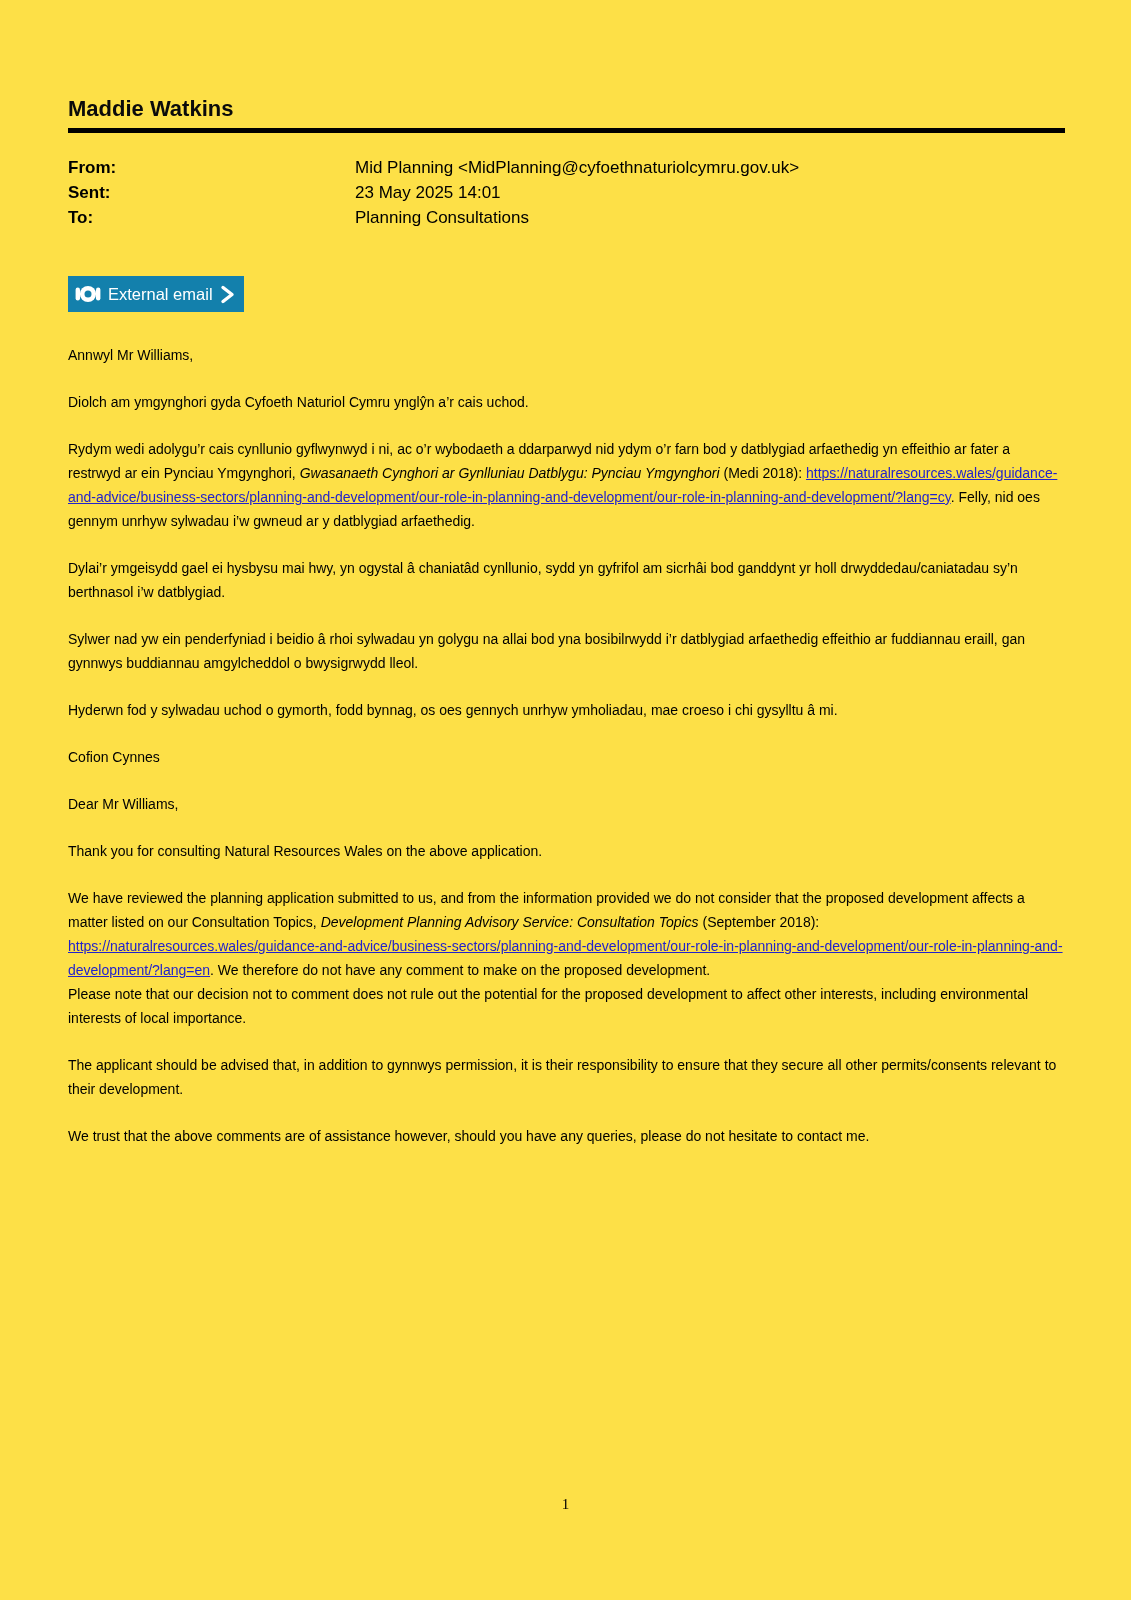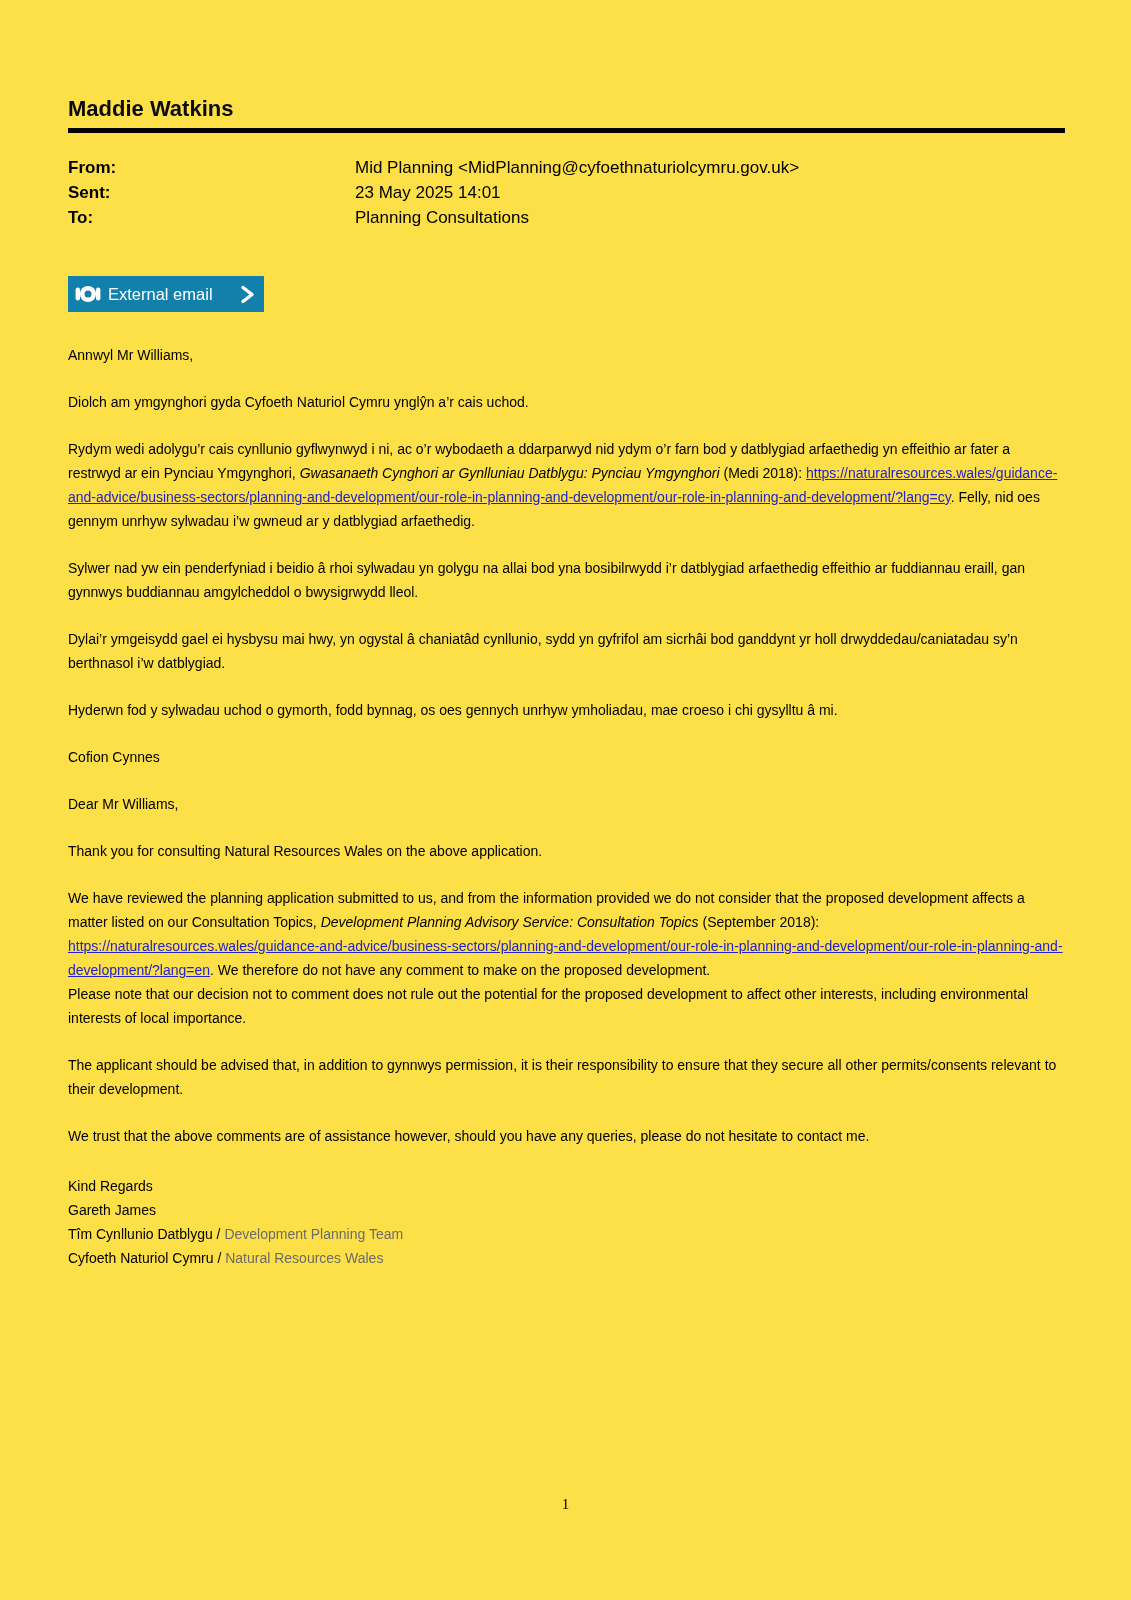--- a/index.html
+++ b/index.html
@@ -30,21 +30,21 @@
   table.fields td{
     font-size:17px;
     line-height:25px;
     vertical-align:top;
     padding:0;
   }
   td.flabel{width:287px;font-weight:700;}
   td.fvalue{white-space:pre-line;}
   .banner{
     margin-top:46px;
-    width:196px;
+    width:176px;
     height:36px;
     background:var(--banner);
     display:flex;
     align-items:center;
     padding:0 9px 0 7px;
     gap:7px;
     cursor:pointer;
   }
   .banner-icon{display:flex;align-items:center;}
   .banner-label{
@@ -115,27 +115,26 @@
         <svg width="15" height="19" viewBox="0 0 15 19" aria-hidden="true">
           <polyline points="3,2.5 12,9.5 3,16.5" fill="none" stroke="#ffffff" stroke-width="3.4" stroke-linecap="round" stroke-linejoin="round"></polyline>
         </svg>
       </span>
     </div>
 
     <div class="email-body" id="email-body">
         <p class="para"><span>Annwyl Mr Williams,</span></p>
         <p class="para"><span>Diolch am ymgynghori gyda Cyfoeth Naturiol Cymru ynglŷn a’r cais uchod.</span></p>
         <p class="para"><span>Rydym wedi adolygu’r cais cynllunio gyflwynwyd i ni, ac o’r wybodaeth a ddarparwyd nid ydym o’r farn bod y datblygiad arfaethedig yn effeithio ar fater a restrwyd ar ein Pynciau Ymgynghori, </span><em>Gwasanaeth Cynghori ar Gynlluniau Datblygu: Pynciau Ymgynghori</em><span> (Medi 2018):  </span><a href="#">https://naturalresources.wales/guidance-and-advice/business-sectors/planning-and-development/our-role-in-planning-and-development/our-role-in-planning-and-development/?lang=cy</a><span>. Felly, nid oes gennym unrhyw sylwadau i’w gwneud ar y datblygiad arfaethedig.</span></p>
+        <p class="para"><span>Dylai’r ymgeisydd gael ei hysbysu mai hwy, yn ogystal â chaniatâd cynllunio, sydd yn gyfrifol am sicrhâi bod ganddynt yr holl drwyddedau/caniatadau sy’n berthnasol i’w datblygiad.</span></p>
         <p class="para"><span>Sylwer nad yw ein penderfyniad i beidio â rhoi sylwadau yn golygu na allai bod yna bosibilrwydd i’r datblygiad arfaethedig effeithio ar fuddiannau eraill, gan gynnwys buddiannau amgylcheddol o bwysigrwydd lleol.</span></p>
-        <p class="para"><span>Dylai’r ymgeisydd gael ei hysbysu mai hwy, yn ogystal â chaniatâd cynllunio, sydd yn gyfrifol am sicrhâi bod ganddynt yr holl drwyddedau/caniatadau sy’n berthnasol i’w datblygiad.</span></p>
         <p class="para"><span>Hyderwn fod y sylwadau uchod o gymorth, fodd bynnag, os oes gennych unrhyw ymholiadau, mae croeso i chi gysylltu â mi.</span></p>
         <p class="para"><span>Cofion Cynnes</span></p>
         <p class="para"><span>Dear Mr Williams,</span></p>
         <p class="para"><span>Thank you for consulting Natural Resources Wales on the above application.</span></p>
         <p class="para"><span>We have reviewed the planning application submitted to us, and from the information provided we do not consider that the proposed development affects a matter listed on our Consultation Topics, </span><em>Development Planning Advisory Service: Consultation Topics</em><span> (September 2018):  </span><a href="#">https://naturalresources.wales/guidance-and-advice/business-sectors/planning-and-development/our-role-in-planning-and-development/our-role-in-planning-and-development/?lang=en</a><span>. We therefore do not have any comment to make on the proposed development.</span><br><span>Please note that our decision not to comment does not rule out the potential for the proposed development to affect other interests, including environmental interests of local importance.</span></p>
         <p class="para"><span>The applicant should be advised that, in addition to gynnwys permission, it is their responsibility to ensure that they secure all other permits/consents relevant to their development.</span></p>
         <p class="para"><span>We trust that the above comments are of assistance however, should you have any queries, please do not hesitate to contact me.</span></p>
-        <p class="para sig"><span>Kind Regards</span><br><span>Gareth James</span><br><span>Tîm Cynllunio Datblygu / </span><span class="muted">Development Planning Team</span><br><span>Cyfoeth Naturiol Cymru / </span><span class="muted">Natural Resources Wales</span></p>
       </div>
   </div>
 
   <div class="page-number">1</div>
 </div>
 
 </body></html>

